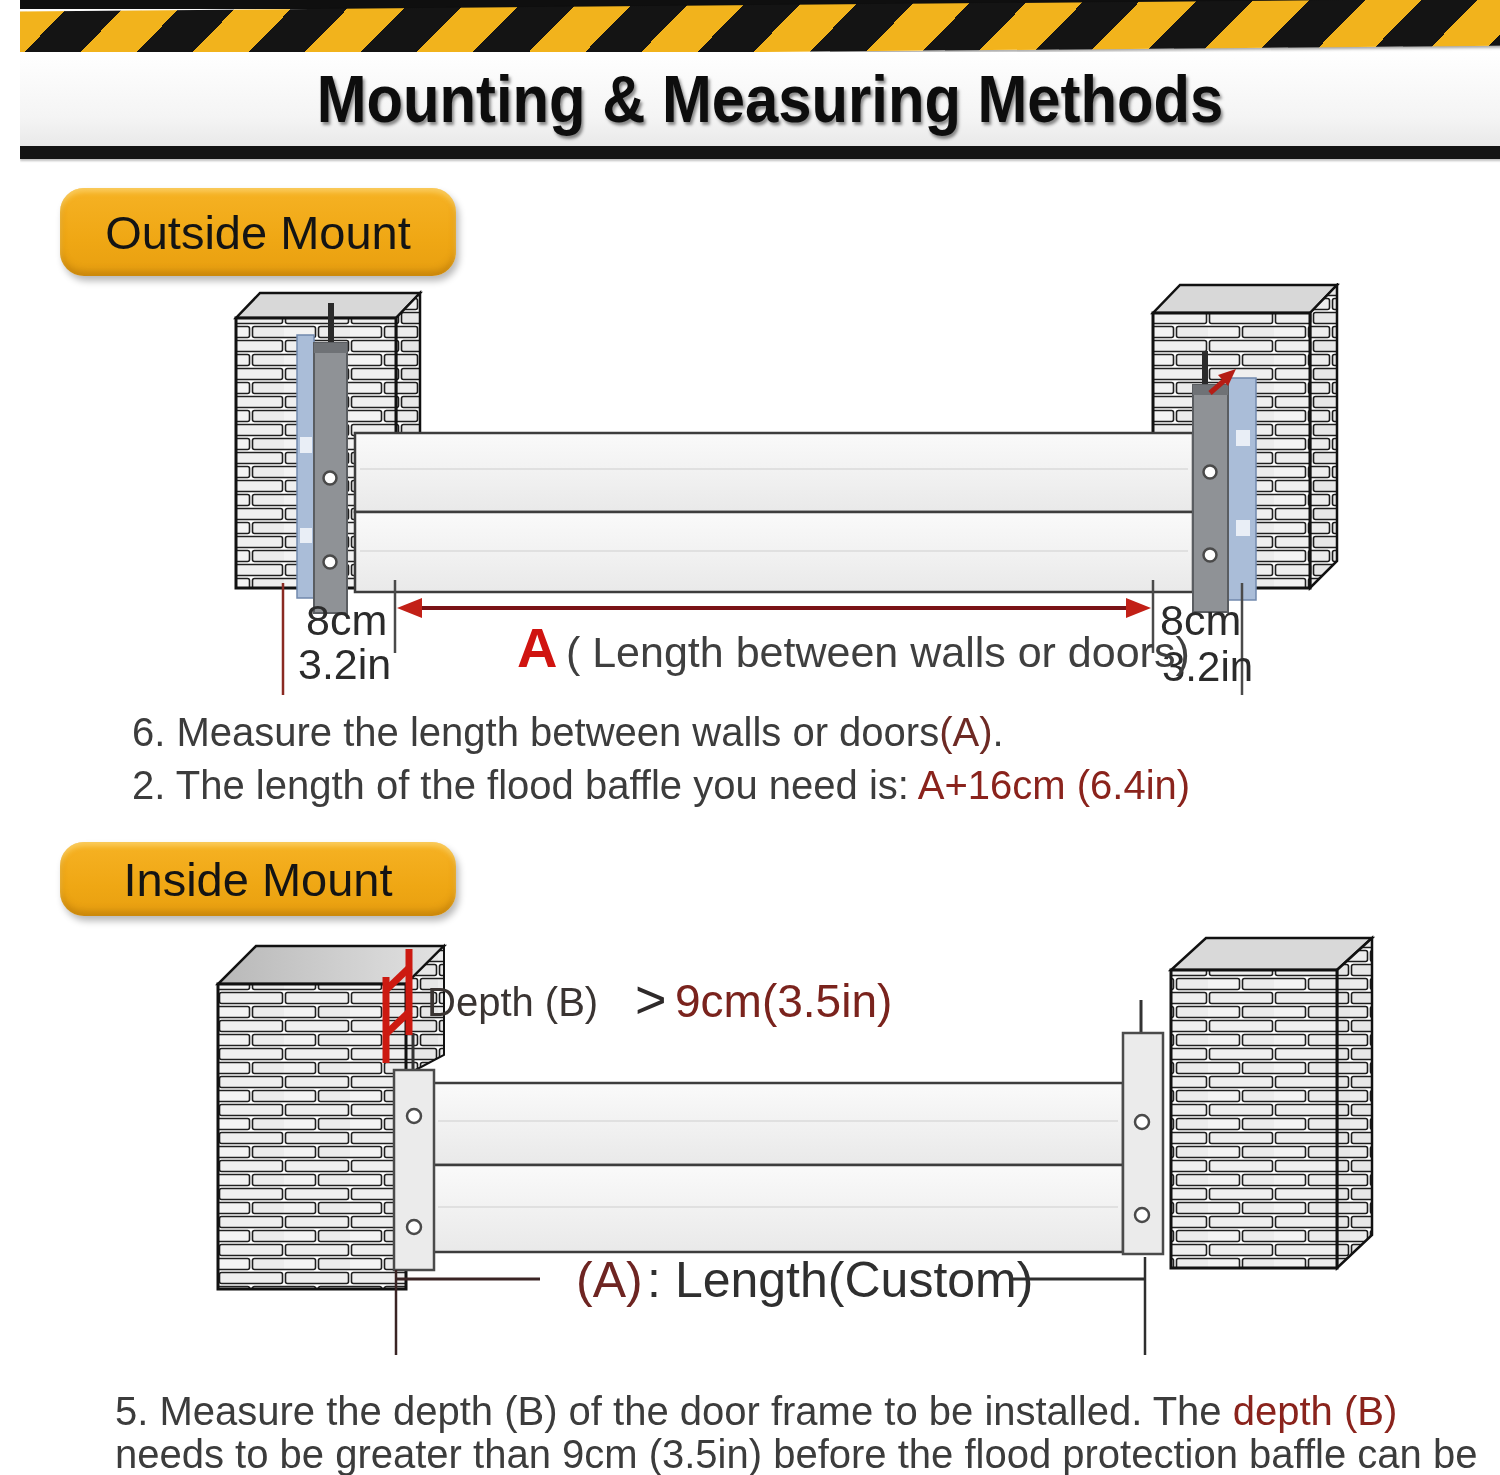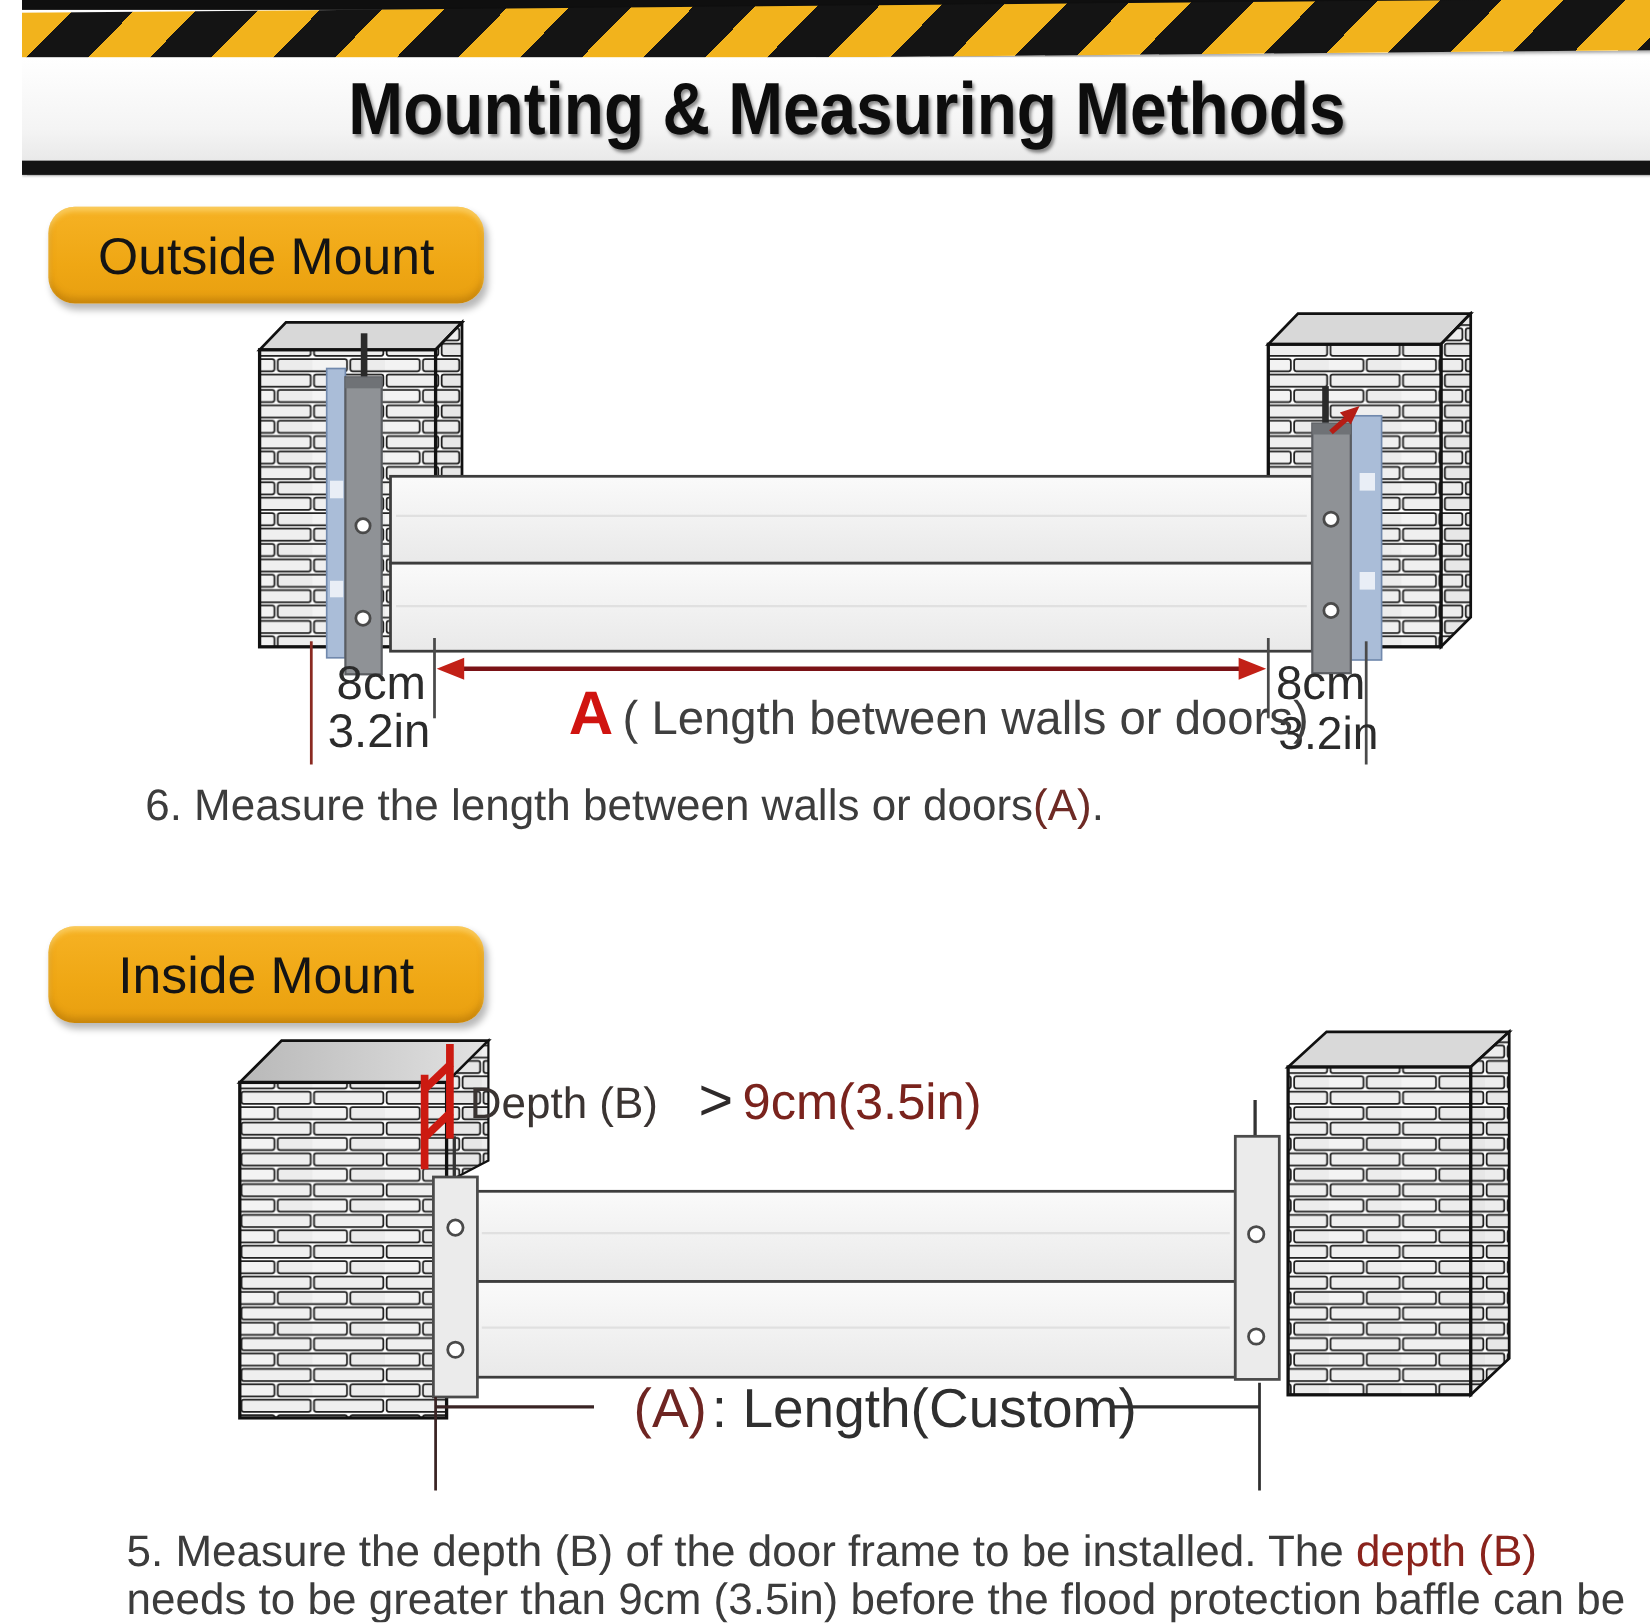--- a/index.html
+++ b/index.html
@@ -12,27 +12,27 @@
     transform:rotate(-0.5deg);box-shadow:0 2px 3px rgba(0,0,0,.35);}
   .title-band{position:absolute;top:52px;left:0;width:100%;height:94px;
     background:linear-gradient(180deg,#ffffff 0%,#f4f4f4 70%,#e9e9e9 100%);}
   .page-title{position:absolute;top:60px;left:0;right:0;text-align:center;
     font-size:61px;font-weight:bold;color:#0d0d0d;letter-spacing:0px;
     transform:scale(0.98,1.1);transform-origin:center top;
     text-shadow:2px 3px 3px rgba(0,0,0,.45);}
   .divider-black{position:absolute;top:146px;left:0;width:100%;height:13px;background:#141414;
     box-shadow:0 2px 2px rgba(0,0,0,.25);}
   
-  .mount-badge{position:absolute;left:24px;width:396px;height:88px;border-radius:24px;
+  .mount-badge{position:absolute;left:40px;width:396px;height:88px;border-radius:24px;
     background:linear-gradient(180deg,#f6b224 0%,#efa714 60%,#e89f10 100%);
     box-shadow:3px 5px 7px rgba(0,0,0,.28), inset 0 4px 5px rgba(255,225,140,.55), inset 0 -5px 7px rgba(140,85,0,.35);
     display:flex;align-items:center;justify-content:center;
     font-size:47px;color:#141414;}
   .badge-outside{top:188px;}
-  .badge-inside{top:842px;height:88px;}
+  .badge-inside{top:842px;height:74px;}
   
   .diagram{position:absolute;left:0;}
   
   .step{position:absolute;font-size:40px;color:#3c3c3c;white-space:nowrap;}
   .step .accent{color:#8a231c;}
   .step .accent-soft{color:#6e2a24;}
   .step-wrap{white-space:normal;line-height:1.08;}
 </style>
 </head>
 <body>
@@ -132,20 +132,23 @@
       <text x="497" y="384">
         <tspan font-size="56" font-weight="bold" fill="#d01410">A</tspan>
         <tspan dx="4" font-size="43" fill="#3f3f3f">( Length between walls or doors)</tspan>
       </text>
     </g>
   </svg>
 
   <div class="step" style="left:112px;top:710px">
     <span>6. Measure the length between walls or doors</span><span class="accent-soft">(A)</span><span>.</span>
   </div>
+  <div class="step" style="left:112px;top:763px">
+    <span>2. The length of the flood baffle you need is: </span><span class="accent">A+16cm (6.4in)</span>
+  </div>
 
   <svg class="diagram" style="top:935px" width="1500" height="430" viewBox="0 0 1500 430">
     <defs>
       <pattern id="brick2" width="66" height="28" patternUnits="userSpaceOnUse">
         <rect width="66" height="28" fill="#fdfdfd"></rect>
         <rect x="1.5" y="1.5" width="63" height="11" rx="2" fill="#efefef" stroke="#202020" stroke-width="1.6"></rect>
         <rect x="-31.5" y="15.5" width="63" height="11" rx="2" fill="#f3f3f3" stroke="#202020" stroke-width="1.6"></rect>
         <rect x="34.5" y="15.5" width="63" height="11" rx="2" fill="#ececec" stroke="#202020" stroke-width="1.6"></rect>
       </pattern>
       <pattern id="side2" width="38" height="28" patternUnits="userSpaceOnUse">

